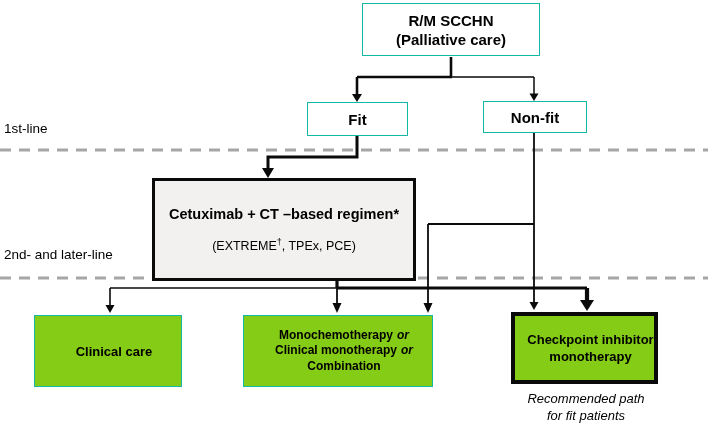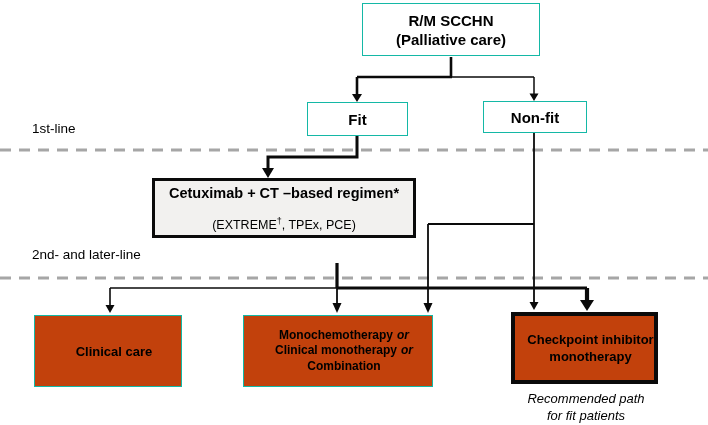--- a/index.html
+++ b/index.html
@@ -9,34 +9,34 @@
     overflow:hidden;
   }
   #wires{position:absolute;left:0;top:0;width:708px;height:425px;}
   .box{
     position:absolute;box-sizing:border-box;display:flex;flex-direction:column;
     align-items:center;justify-content:center;text-align:center;background:#ffffff;
   }
   .thin-border{border:1px solid #14b8a6;}
   .bold-border{border:3px solid #0a0a0a;}
   .xbold-border{border:4px solid #0a0a0a;}
-  .gray-fill{background:#c2410c;padding-left:12px;}
+  .gray-fill{background:#84cc16;padding-left:12px;}
   .light-fill{background:#f2f1ef;}
   .b{font-weight:bold;}
   .top-box{left:362px;top:3px;width:178px;height:53px;font-size:15px;line-height:19px;}
   .fit-box{left:307px;top:102px;width:101px;height:34px;font-size:15px;}
   .nonfit-box{left:483px;top:101px;width:104px;height:32px;font-size:15px;}
-  .cetux-box{left:152px;top:178px;width:264px;height:60px;gap:17px;}
+  .cetux-box{left:152px;top:178px;width:264px;height:103px;gap:17px;}
   .cetux-title{font-size:14.5px;font-weight:bold;}
   .cetux-sub{font-size:12.5px;}
   .cetux-sub sup{font-size:9px;vertical-align:super;line-height:0;}
   .clinical-box{left:34px;top:315px;width:148px;height:72px;font-size:13px;}
   .mono-box{left:243px;top:315px;width:190px;height:72px;font-size:12px;line-height:15.5px;}
   .checkpoint-box{left:511px;top:312px;width:147px;height:72px;font-size:13px;line-height:17px;}
-  .lane-label{position:absolute;left:4px;font-size:13.5px;margin-left:28px;}
+  .lane-label{position:absolute;left:4px;font-size:13.5px;}
   .lane-1{top:121px;}
   .lane-2{top:247px;}
   .caption{
     position:absolute;left:495px;top:391px;width:182px;text-align:center;
     font-size:13px;line-height:16.5px;font-style:italic;
   }
   i.or{font-style:italic;margin-left:4px;font-weight:bold;}
 </style>
 </head>
 <body>

